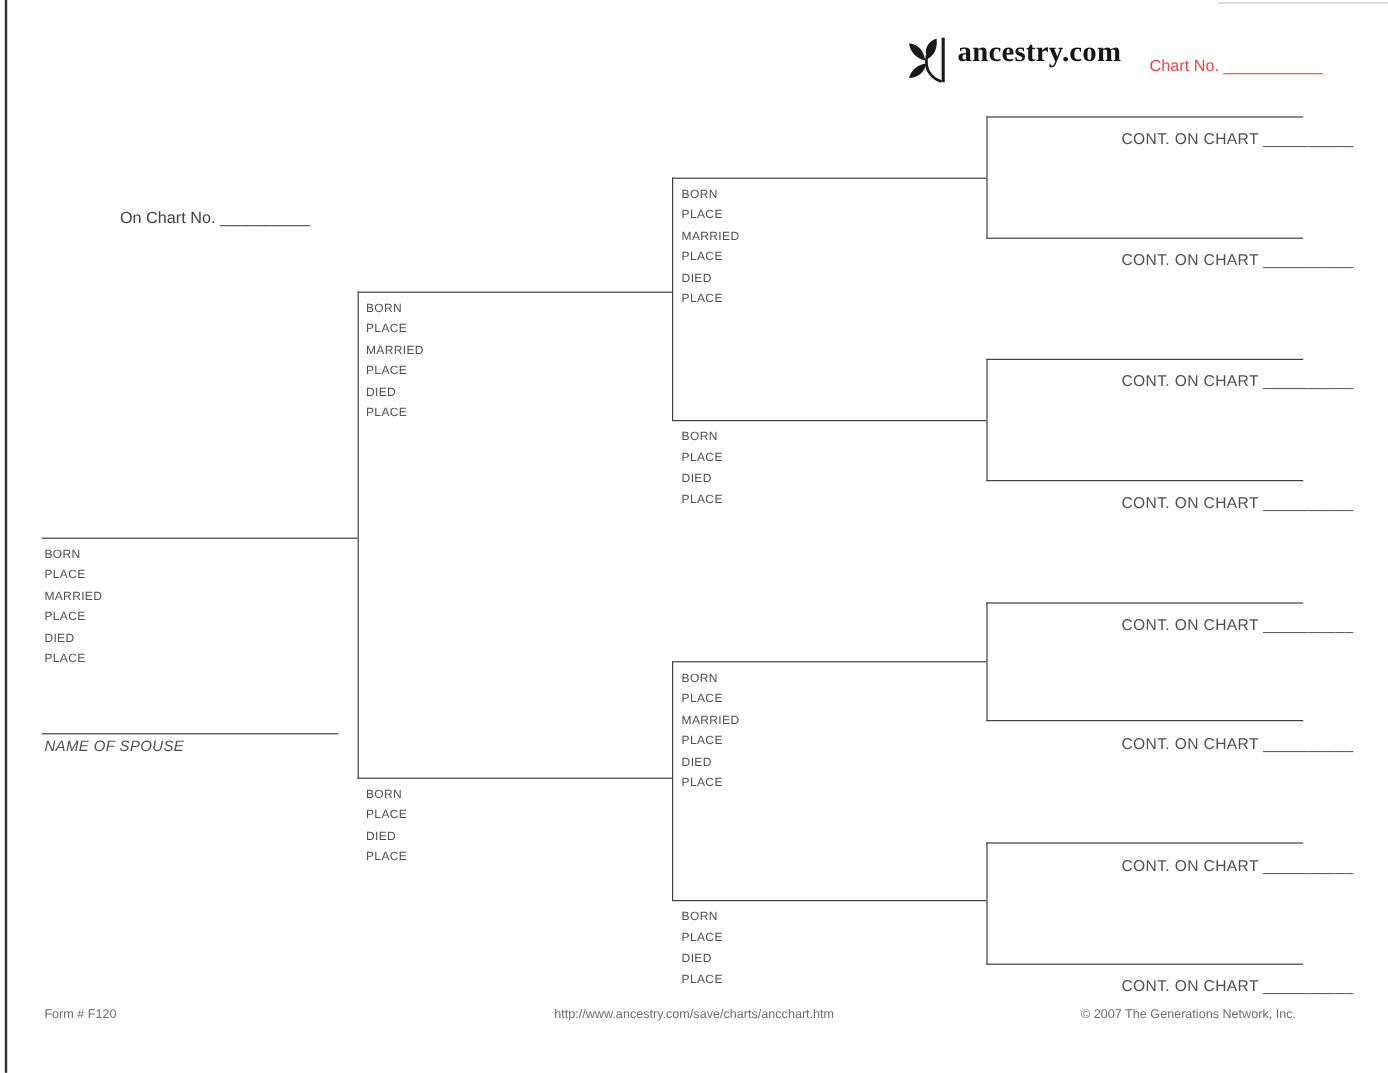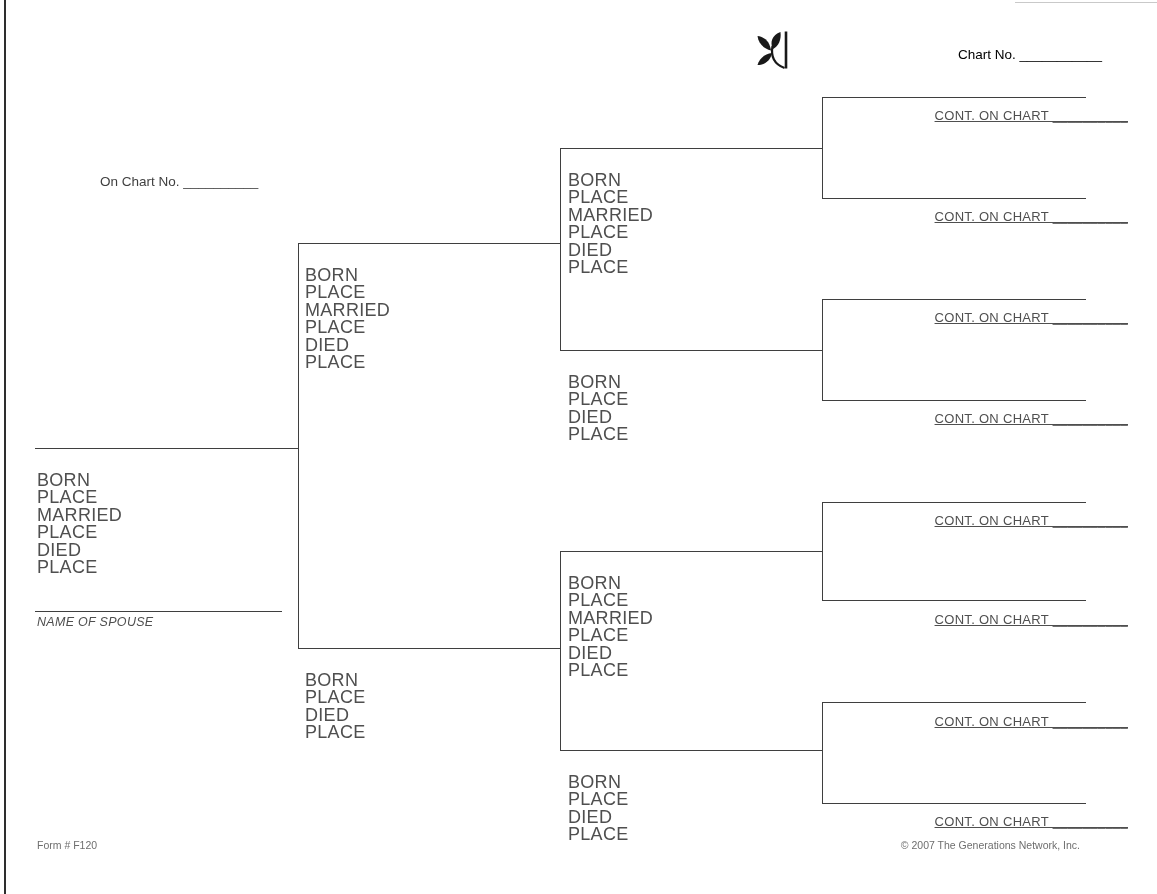--- a/index.html
+++ b/index.html
@@ -11,24 +11,24 @@
   .top-edge{position:absolute;left:1015px;top:2px;width:142px;height:1px;background:#c9c9c9;}
   
   .hl,.vl{position:absolute;background:#3f3f3f;}
   .hl{height:1.4px;}
   .vl{width:1.4px;}
   
   .title{position:absolute;left:38px;top:34px;font-size:29px;font-weight:700;
          color:#231f20;letter-spacing:-0.3px;}
   .note{position:absolute;left:38px;top:121px;font-size:13.5px;color:#3f3f3f;line-height:17.5px;}
   .note3{position:absolute;left:100px;top:174px;font-size:13.5px;color:#3f3f3f;}
-  .chartno{position:absolute;left:958px;top:47px;font-size:13.5px;color:#000000;}
-  .fields{position:absolute;font-size:18px;line-height:17.4px;color:#4f4f4f;letter-spacing:0.3px;margin-top:18px;}
+  .chartno{position:absolute;left:958px;top:47px;font-size:13.5px;color:#ef4444;}
+  .fields{position:absolute;font-size:10px;line-height:17.4px;color:#4f4f4f;letter-spacing:0.3px;}
   .spouse{position:absolute;left:37px;top:615px;font-size:12.5px;color:#4f4f4f;letter-spacing:0.3px;font-style:italic;}
-  .cont{position:absolute;right:29px;font-size:13px;color:#4f4f4f;letter-spacing:0.3px;text-align:right;text-decoration:underline;}
+  .cont{position:absolute;right:29px;font-size:13px;color:#4f4f4f;letter-spacing:0.3px;text-align:right;}
   .logo{position:absolute;left:752px;top:27px;display:flex;align-items:flex-start;}
   .logo svg{display:block;margin-top:3px;}
   .wordmark{font-family:"Liberation Serif",serif;font-size:24px;font-weight:700;
             color:#161616;line-height:34px;letter-spacing:0.2px;margin-left:2px;}
   .footer-item{position:absolute;top:839px;font-size:10.5px;color:#6e6e6e;}
   .footer-left{left:37px;}
   .footer-center{left:0;right:0;text-align:center;}
   .footer-right{right:77px;margin-left:23px;}
 </style>
 </head>
@@ -43,20 +43,21 @@
   <div class="logo">
     <svg width="44" height="40" viewBox="0 0 44 40">
       <g fill="#191919" stroke="none">
         <path d="M21 19 C17.5 12.5 20 5 28.5 2 C29.5 10 26.5 16 21 19 Z"></path>
         <path d="M19 20.5 C11.5 18.5 6.5 13.5 5.5 6 C13.5 7 18 12.5 19 20.5 Z"></path>
         <path d="M20 23 C13 24 7.5 28 5.5 35 C13.5 35 18.5 30 20 23 Z"></path>
       </g>
       <path d="M32.5 38 C23 34.5 18.5 27 20.5 16" fill="none" stroke="#191919" stroke-width="2.2"></path>
       <path d="M34 1.5 V38.5" fill="none" stroke="#191919" stroke-width="2.6"></path>
     </svg>
+    <span class="wordmark">ancestry.com</span>
   </div>
 
   <div class="chartno">Chart No. ___________</div>
 
   <div class="note3">On Chart No. __________</div>
 
   <div class="hl" style="left:35px;top:448px;width:263px"></div>
   <div class="fields" style="left:37px;top:454px">
       <div>BORN</div>
       <div>PLACE</div>
@@ -139,15 +140,16 @@
   <div class="hl" style="left:822px;top:502px;width:264px"></div>
   <div class="cont" style="top:513px">CONT. ON CHART __________</div>
   <div class="hl" style="left:822px;top:600px;width:264px"></div>
   <div class="cont" style="top:612px">CONT. ON CHART __________</div>
   <div class="hl" style="left:822px;top:702px;width:264px"></div>
   <div class="cont" style="top:714px">CONT. ON CHART __________</div>
   <div class="hl" style="left:822px;top:803px;width:264px"></div>
   <div class="cont" style="top:814px">CONT. ON CHART __________</div>
 
   <div class="footer-item footer-left">Form # F120</div>
+  <div class="footer-item footer-center">http://www.ancestry.com/save/charts/ancchart.htm</div>
   <div class="footer-item footer-right">© 2007 The Generations Network, Inc.</div>
 
 </div>
 
 </body></html>

